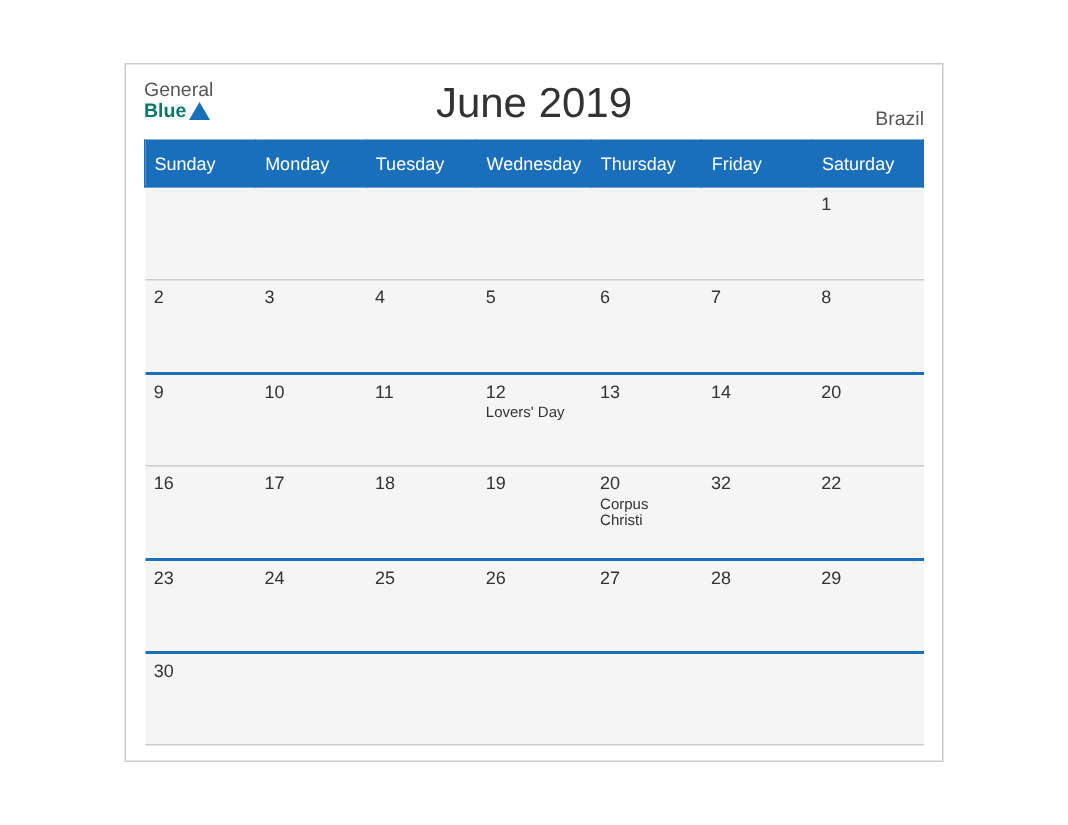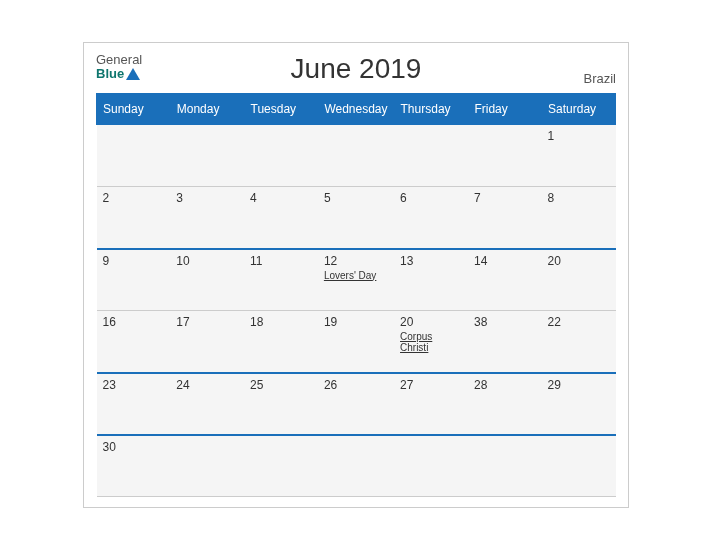--- a/index.html
+++ b/index.html
@@ -99,21 +99,20 @@
     .day-number {
       font-size: 12px;
       color: #333;
       display: block;
     }
     .event-label {
       font-size: 10px;
       color: #333;
       display: block;
       margin-top: 2px;
-      text-decoration: underline;
     }
     .row-separator {
       border-top: 2px solid #1a6fba !important;
     }
   </style>
 </head>
 <body>
 
 <div class="calendar-container">
   <div class="header">
@@ -210,21 +209,21 @@
             <span class="day-number">18</span>
           </td>
           <td>
             <span class="day-number">19</span>
           </td>
           <td>
             <span class="day-number">20</span>
             <span class="event-label">Corpus Christi</span>
           </td>
           <td>
-            <span class="day-number">38</span>
+            <span class="day-number">32</span>
           </td>
           <td>
             <span class="day-number">22</span>
           </td>
         </tr>
         <tr>
           <td class="row-separator">
             <span class="day-number">23</span>
           </td>
           <td class="row-separator">

